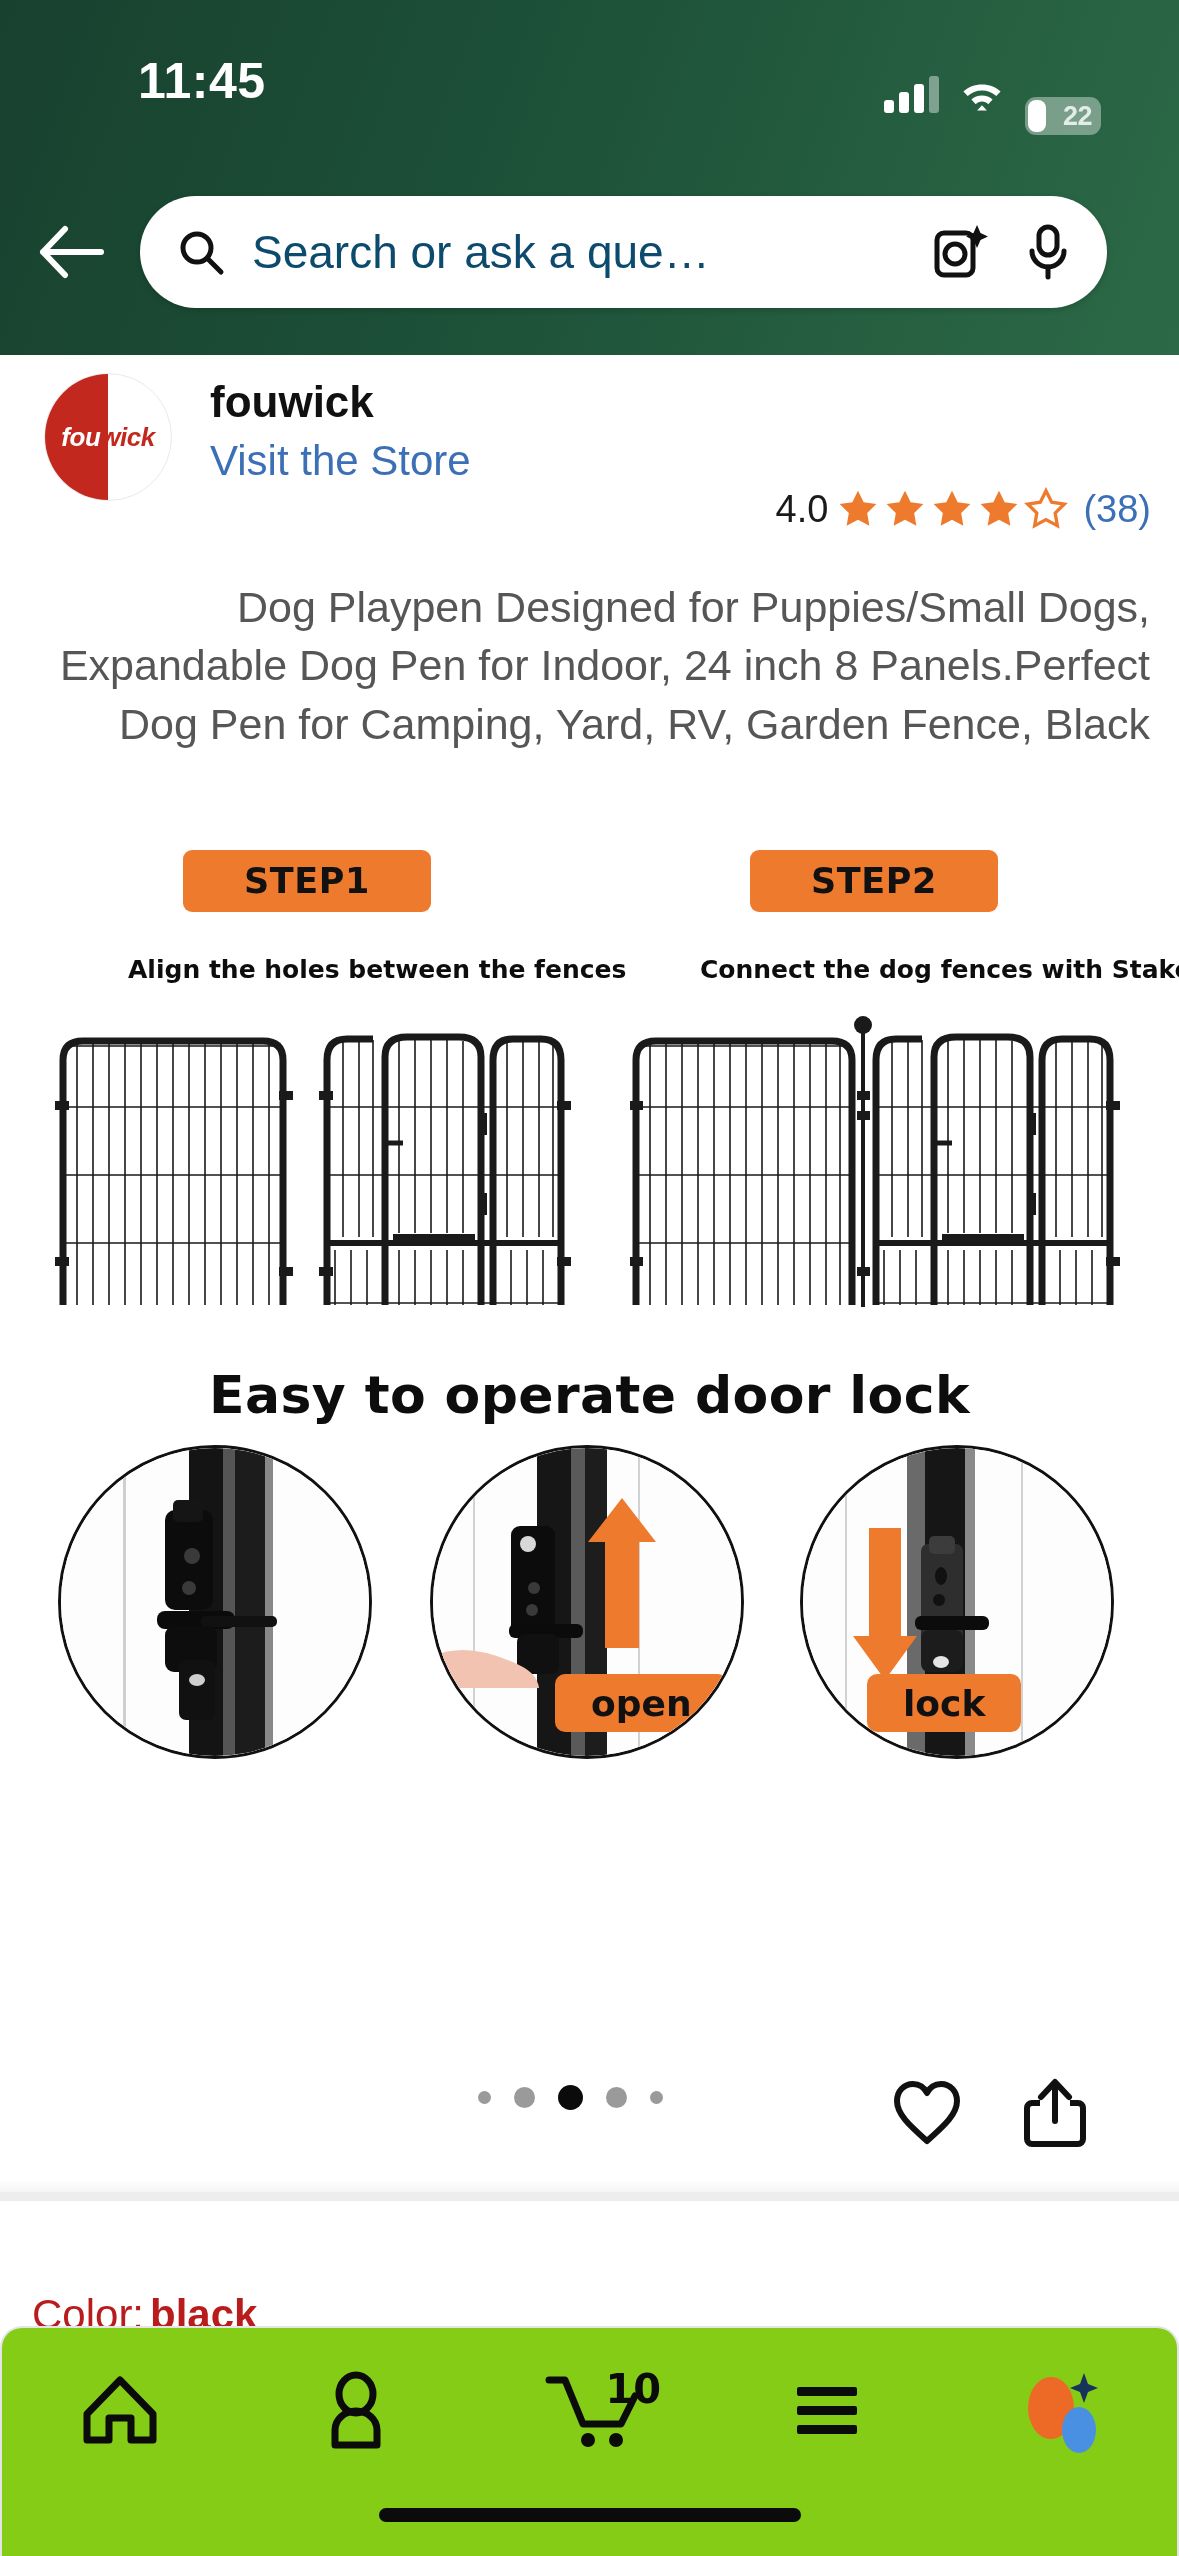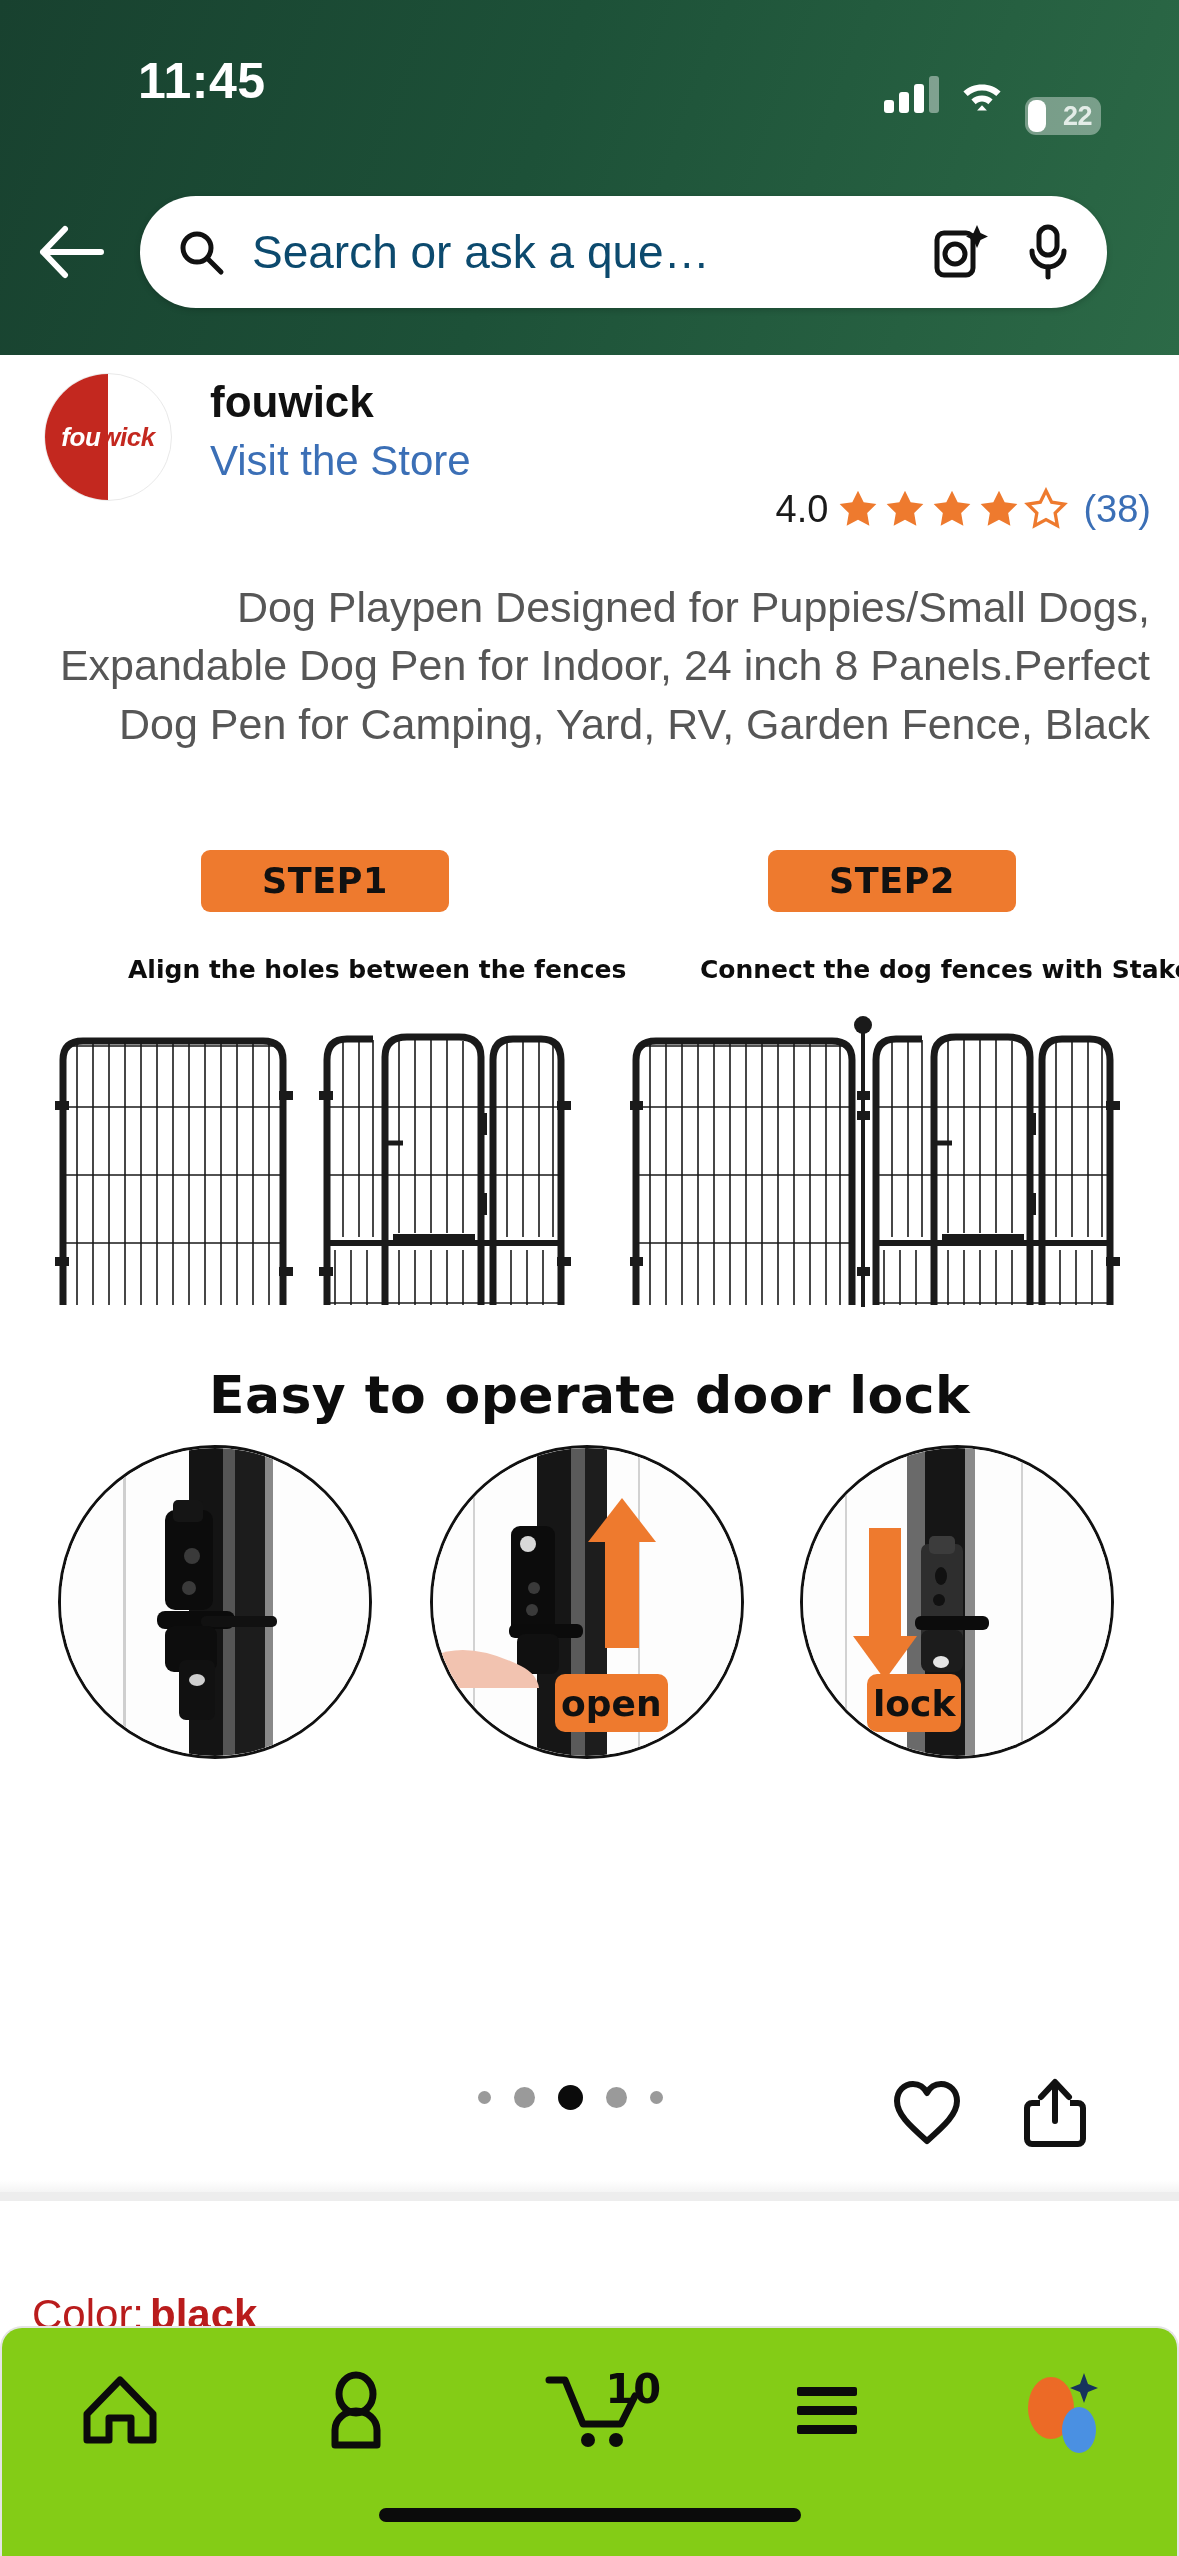--- a/index.html
+++ b/index.html
@@ -95,21 +95,20 @@
     font-size:43px; line-height:1.36; color:#565656;text-align:right;
   }
 
   
   .gallery { position:absolute; left:0; top:820px; width:1179px; height:1200px; background:#fff; }
   .step-badge {
     position:absolute; width:248px; height:62px; background:#ee7a2e; border-radius:9px;
     display:flex; align-items:center; justify-content:center;
     font-size:35px; font-weight:800; color:#111; letter-spacing:0.6px;
     font-family:"DejaVu Sans", sans-serif;
-    margin-left:18px;
   }
   .step1badge { left:183px; top:30px; }
   .step2badge { left:750px; top:30px; }
   .step-cap {
     position:absolute; font-size:25px; font-weight:800; color:#0d0d0d;
     font-family:"DejaVu Sans", sans-serif; white-space:nowrap;
   }
   .cap1 { left:128px; top:135px; }
   .cap2 { left:700px; top:135px; }
 
@@ -122,21 +121,21 @@
     position:absolute; width:314px; height:314px; border-radius:50%;
     border:3px solid #111; overflow:hidden; background:#fefefe;
   }
   .lc1 { left:58px; top:625px; }
   .lc2 { left:430px; top:625px; }
   .lc3 { left:800px; top:625px; }
   .lbl {
     position:absolute; height:58px; background:#ee7a2e; border-radius:10px;
     display:flex; align-items:center; justify-content:center;
     font-size:36px; font-weight:800; color:#111;
-    font-family:"DejaVu Sans", sans-serif; padding:0 6px;
+    font-family:"DejaVu Sans", sans-serif; padding:0 36px;
   }
 
   
   .dotsrow { position:absolute; left:0; top:2055px; width:1179px; height:110px; }
   .dots { position:absolute; left:478px; top:30px; display:flex; align-items:center; gap:23px; }
   .dots span { display:block; border-radius:50%; background:#9a9a9a; }
   .dots .d0 { width:13px; height:13px; }
   .dots .d1 { width:21px; height:21px; }
   .dots .d2 { width:25px; height:25px; background:#0b0b0b; }
   .dots .d3 { width:21px; height:21px; }

